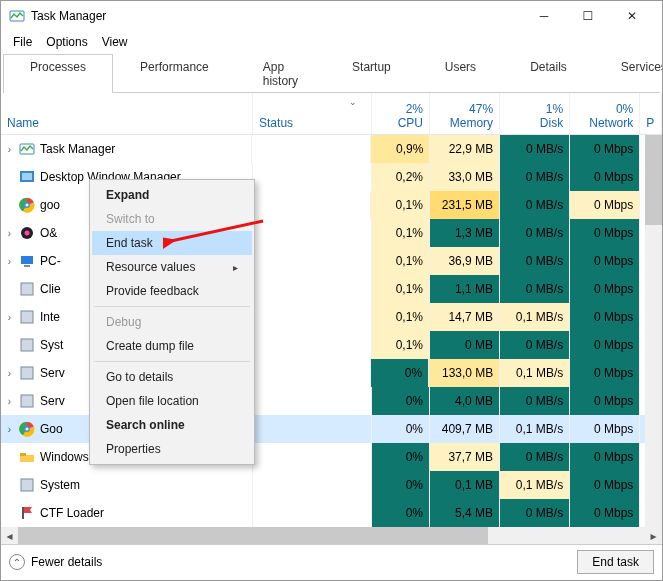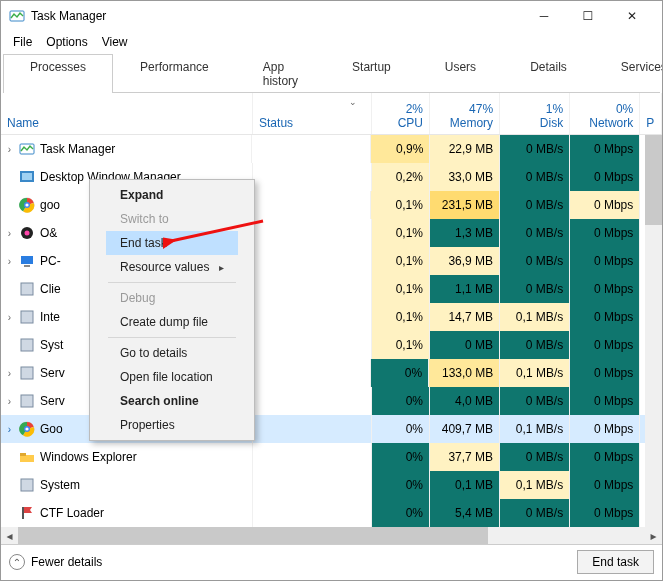--- a/index.html
+++ b/index.html
@@ -51,21 +51,21 @@
   .hscroll-area { height: 17px; background: #f0f0f0; display: flex; }
   .hscroll-area .harrow { width: 17px; display:flex; align-items:center; justify-content:center; color:#555;}
   .hscroll-area .htrack { flex:1; position:relative; }
   .hscroll-area .hthumb { position:absolute; left:0; top:0; bottom:0; width: 470px; background:#c9c9c9; }
   .footer { height: 35px; border-top: 1px solid #ccc; display: flex; align-items: center; padding: 0 8px; gap: 8px; }
   .footer .spacer { flex:1; }
   .endtask-btn { padding: 4px 14px; border: 1px solid #aaa; background: #f3f3f3; }
   .fewer { display:flex; align-items:center; gap:6px; }
   .fewer-circ { width:16px; height:16px; border:1px solid #888; border-radius:50%; display:flex; align-items:center; justify-content:center; font-size:10px; color:#555;}
   
-  .ctxmenu { position: absolute; left: 88px; top: 178px; width: 166px; background: #f2f2f2; border: 1px solid #bcbcbc; box-shadow: 3px 3px 6px rgba(0,0,0,.25); padding: 3px 16px; z-index: 50; }
+  .ctxmenu { position: absolute; left: 88px; top: 178px; width: 166px; background: #f2f2f2; border: 1px solid #bcbcbc; box-shadow: 3px 3px 6px rgba(0,0,0,.25); padding: 3px 2px; z-index: 50; }
   .ctxitem { padding: 5px 14px; color: #222; display:flex; justify-content:space-between; align-items:center;}
   .ctxitem.bold { font-weight: 600; }
   .ctxitem.disabled { color: #9a9a9a; }
   .ctxitem.hl { background: #bfe0ff; }
   .ctxsep { height:1px; background:#d6d6d6; margin: 3px 2px; }
   .ctxarrow { font-size:10px; color:#444; }
   
   .redarrow { position:absolute; left:162px; top:214px; z-index:60; pointer-events:none;}
   .th .pct, .th .lbl { font-size: 12px; }
 </style>
@@ -421,20 +421,23 @@
     <div class="ctxitem disabled">
       <span>Switch to</span>
     </div>
     <div class="ctxitem hl">
       <span>End task</span>
     </div>
     <div class="ctxitem">
       <span>Resource values</span>
       <span class="ctxarrow">▸</span>
     </div>
+    <div class="ctxitem">
+      <span>Provide feedback</span>
+    </div>
     <div class="ctxsep"></div>
     <div class="ctxitem disabled">
       <span>Debug</span>
     </div>
     <div class="ctxitem">
       <span>Create dump file</span>
     </div>
     <div class="ctxsep"></div>
     <div class="ctxitem">
       <span>Go to details</span>

